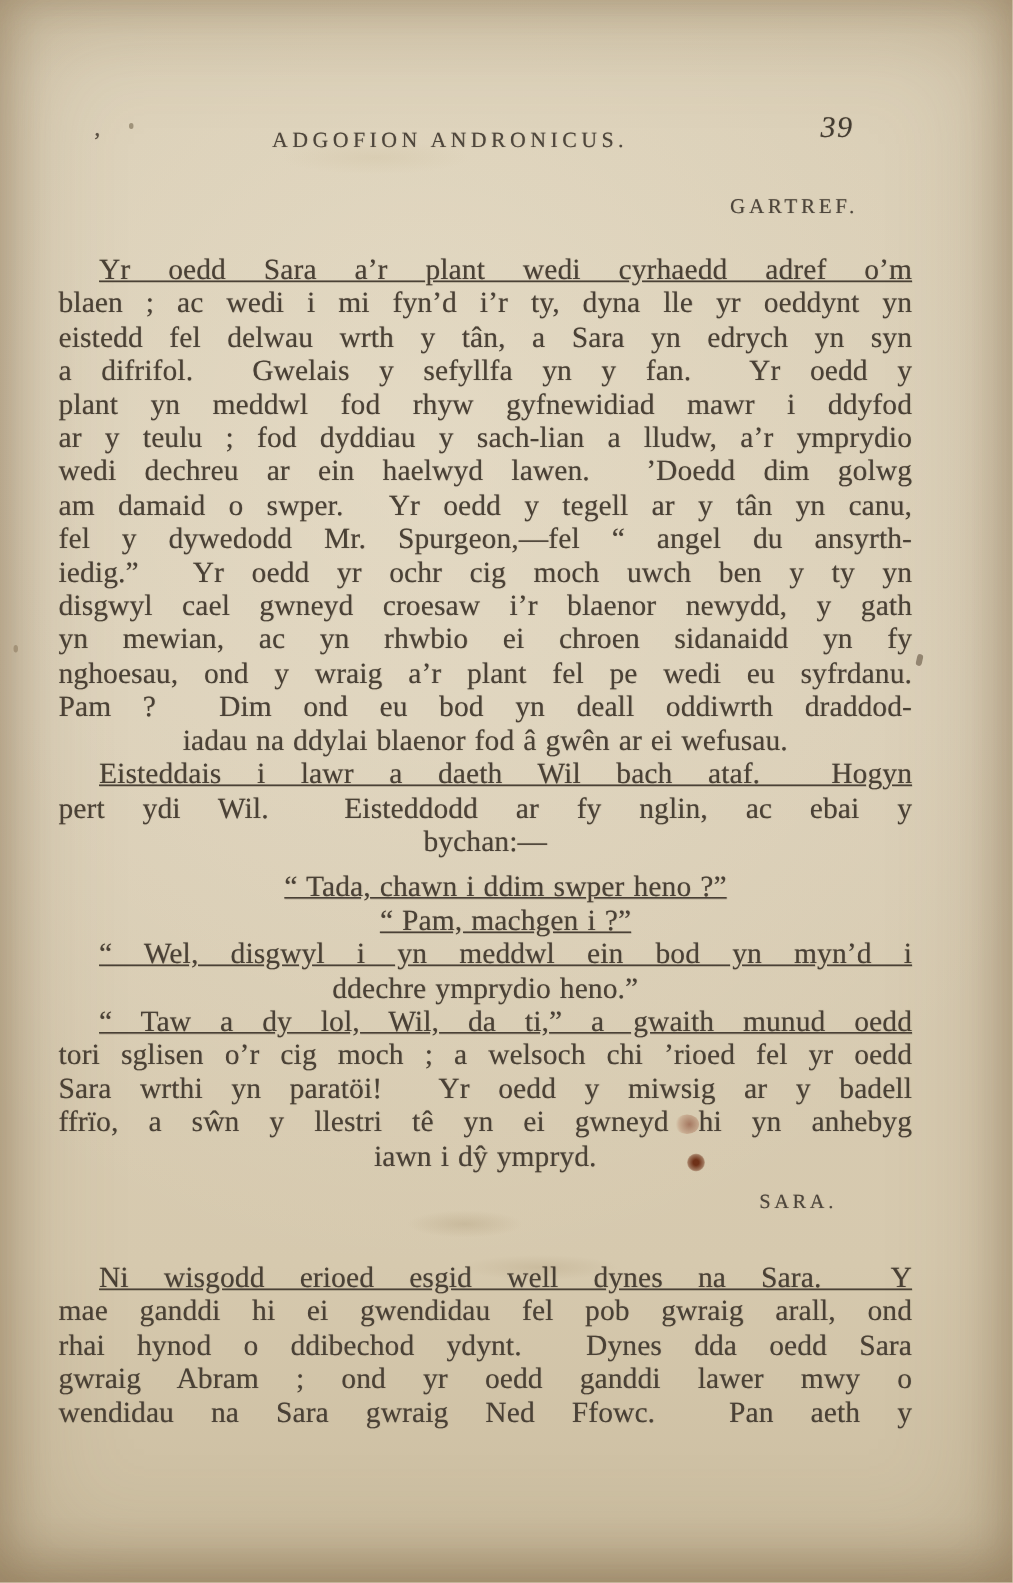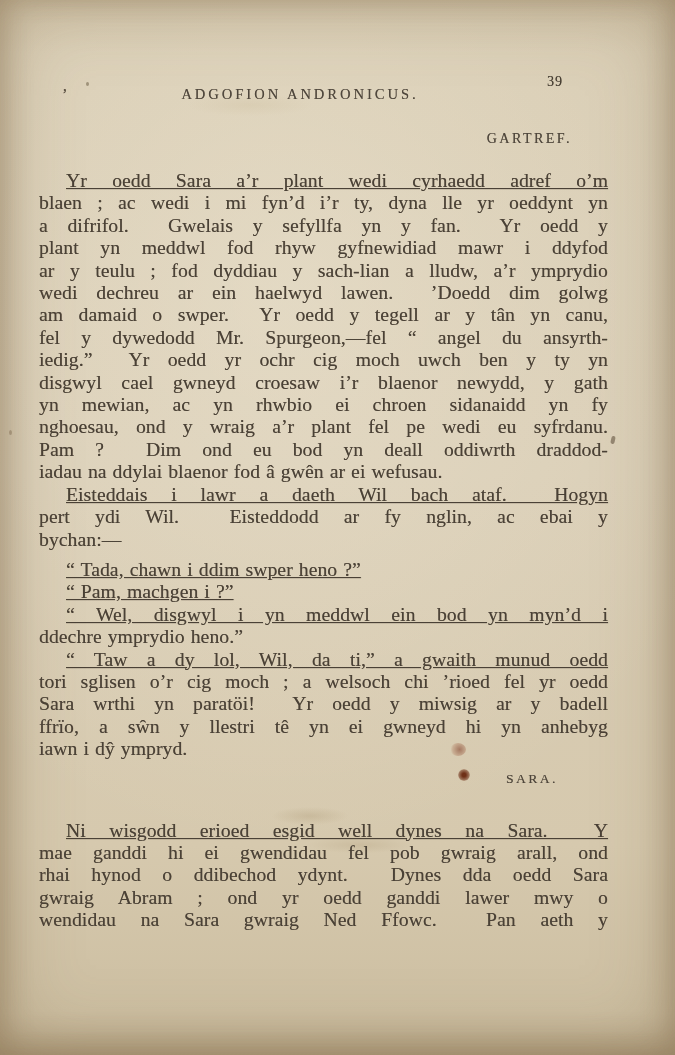--- a/index.html
+++ b/index.html
@@ -30,21 +30,21 @@
   }
   .inked { text-shadow: 0.2px 0.3px 0.6px rgba(74,64,50,0.55); }
 
   .running-title {
     position: absolute; top: 86px; left: 30px; width: 540px;
     text-align: center; font-size: 14.5px; letter-spacing: 3px;
     color: #4e463c;
   }
   .page-number {
     position: absolute; top: 74px; left: 547px;
-    font-size: 14px; letter-spacing: 1px; color: #453d32;
+    font-size: 20px; letter-spacing: 1px; color: #453d32; font-style: italic;
   }
   .stray-apostrophe {
     position: absolute; left: 62px; top: 86px;
     font-size: 16px; color: #5a5043;
   }
 
   .text-column {
     position: absolute; top: 131px; left: 39px; width: 569px;
     font-size: 19.6px; line-height: 22.4px;
     word-spacing: 1px; letter-spacing: 0.1px;
@@ -54,21 +54,21 @@
     letter-spacing: 2.5px; color: #4e463c;
     transform: translateX(-36px);
     margin-bottom: 23px;
   }
   .heading-sara {
     margin-top: 10px; margin-bottom: 33px;
     transform: translateX(-50px); font-size: 13.5px;
   }
   .line { min-height: 22.4px; }
   .j { text-align: justify; text-align-last: justify; text-justify: inter-word; }
-  .l { text-align: left; }
+  .l { text-align: center; }
   .ind { text-indent: 27px; text-decoration: underline; }
   .gap { margin-top: 8px; }
 
   .stain-light {
     position: absolute; left: 450px; top: 743px; width: 16px; height: 13px;
     border-radius: 50%;
     background: radial-gradient(circle at 60% 50%, rgba(123,52,30,0.55), rgba(160,90,60,0.25) 60%, transparent 78%);
     filter: blur(0.4px);
   }
   .stain-dark {
@@ -98,20 +98,21 @@
   <span class="fleck-top"></span>
 
   <div class="running-title inked">ADGOFION ANDRONICUS.</div>
   <div class="page-number inked">39</div>
 
   <div class="text-column inked">
     <div class="heading">GARTREF.</div>
     <div class="lines">
         <div class="line j ind">Yr oedd Sara a’r plant wedi cyrhaedd adref o’m</div>
         <div class="line j">blaen ; ac wedi i mi fyn’d i’r ty, dyna lle yr oeddynt yn</div>
+        <div class="line j">eistedd fel delwau wrth y tân, a Sara yn edrych yn syn</div>
         <div class="line j">a difrifol.&nbsp; Gwelais y sefyllfa yn y fan.&nbsp; Yr oedd y</div>
         <div class="line j">plant yn meddwl fod rhyw gyfnewidiad mawr i ddyfod</div>
         <div class="line j">ar y teulu ; fod dyddiau y sach-lian a lludw, a’r ymprydio</div>
         <div class="line j">wedi dechreu ar ein haelwyd lawen.&nbsp; ’Doedd dim golwg</div>
         <div class="line j">am damaid o swper.&nbsp; Yr oedd y tegell ar y tân yn canu,</div>
         <div class="line j">fel y dywedodd Mr. Spurgeon,—fel “ angel du ansyrth-</div>
         <div class="line j">iedig.”&nbsp; Yr oedd yr ochr cig moch uwch ben y ty yn</div>
         <div class="line j">disgwyl cael gwneyd croesaw i’r blaenor newydd, y gath</div>
         <div class="line j">yn mewian, ac yn rhwbio ei chroen sidanaidd yn fy</div>
         <div class="line j">nghoesau, ond y wraig a’r plant fel pe wedi eu syfrdanu.</div>

